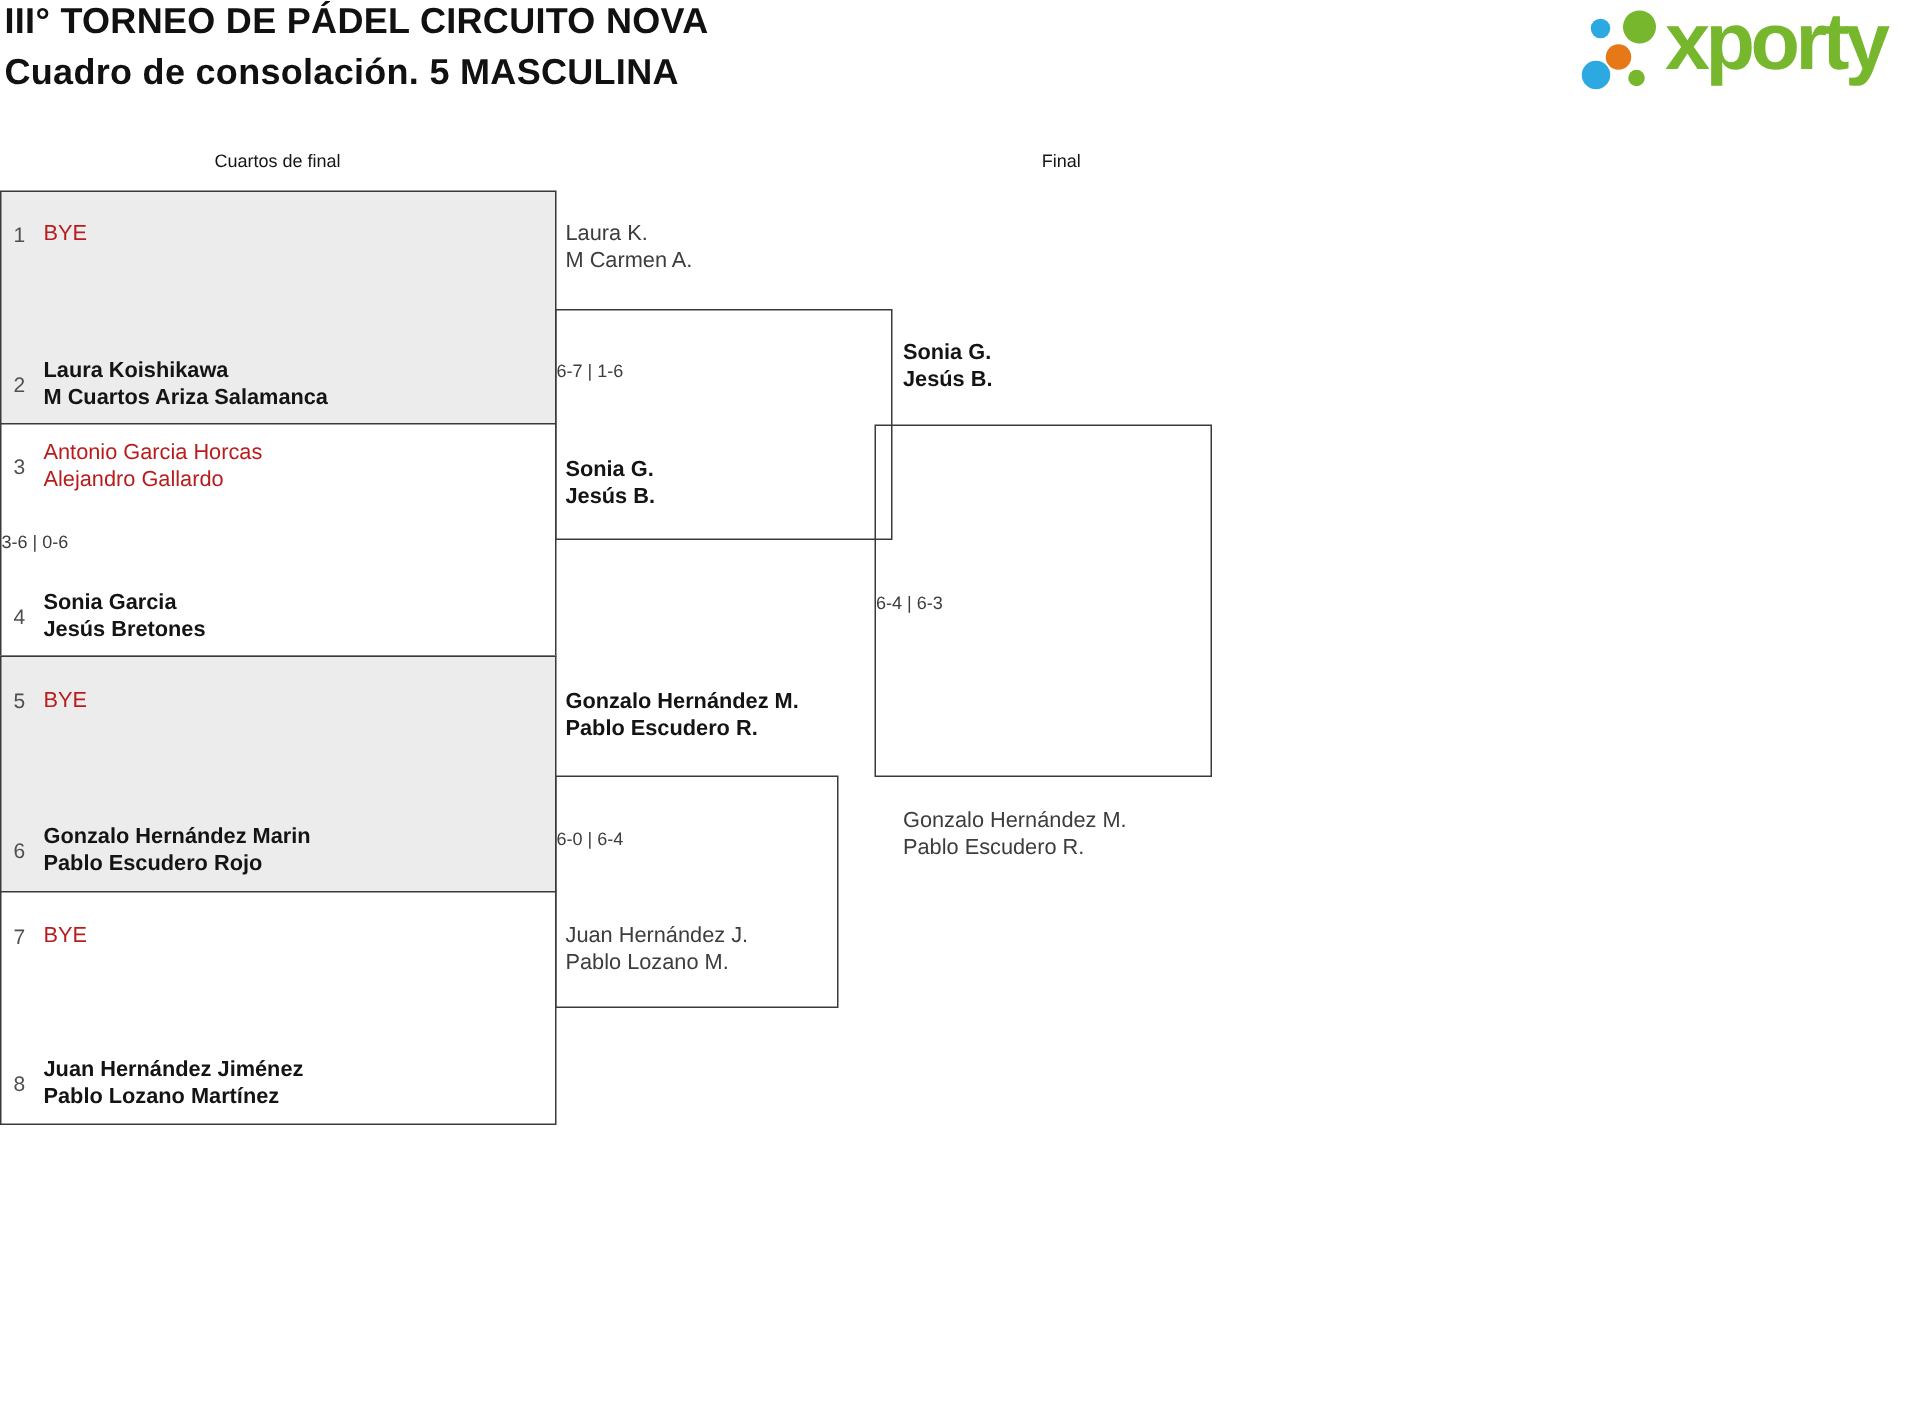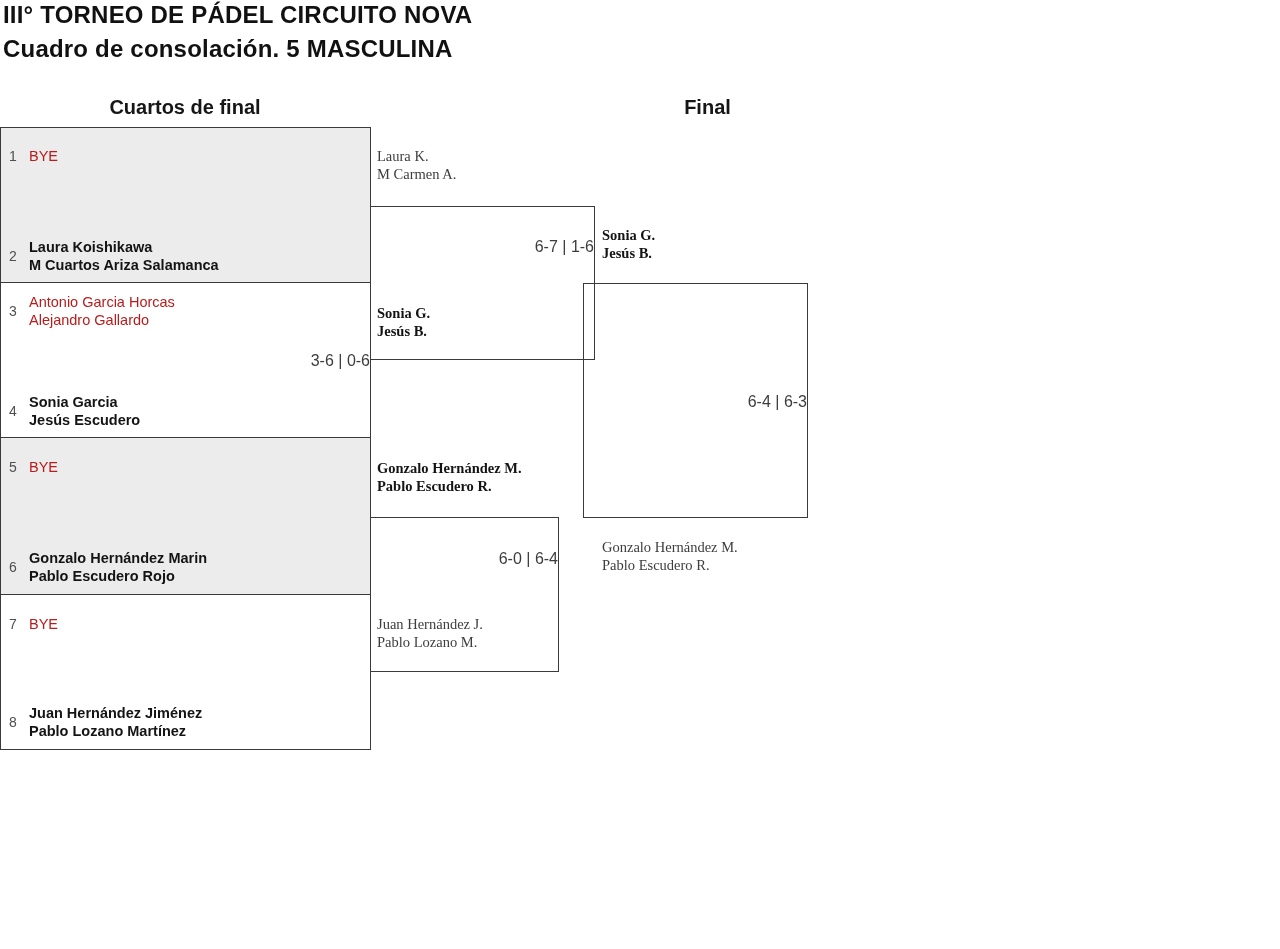--- a/index.html
+++ b/index.html
@@ -11,51 +11,61 @@
                 color:#111; line-height:34px; letter-spacing:0.2px; }
 
   
   .logo { position:absolute; left:1048px; top:2px; width:230px; height:70px; }
   .logo-dots { position:absolute; left:0; top:2px; }
   .logo-text { position:absolute; left:62px; top:-10px; font-size:54px; font-weight:800;
                letter-spacing:-3px; line-height:72px; }
 
   
   .round-header { position:absolute; top:96px; height:22px; line-height:22px;
-                  text-align:center; font-size:20px; font-weight:700; color:#161616; }
+                  text-align:center; font-size:12px; font-weight:400; color:#161616; }
 
   
   .qf-block { position:absolute; left:0; width:371px; box-sizing:border-box;
               border:1px solid #3a3a3a; background:#fff; }
   .qf-block.shaded { background:#ececec; }
 
   .qf-slot { position:absolute; left:0; right:0; display:flex; align-items:center;
              gap:7px; padding-left:8px; }
   .seed { flex:none; width:13px; font-size:14px; color:#4f4f4f; }
   .names { font-size:14.5px; line-height:18px; color:#b91c1c; }
   .winner .names, .entrant.winner { font-weight:700; color:#141414; }
 
   
   .match-box { position:absolute; box-sizing:border-box; border:1px solid #3a3a3a; }
-  .score { position:absolute; left:0; right:0; text-align:right; font-size:16px;
+  .score { position:absolute; left:0; right:0; text-align:left; font-size:12px;
            line-height:18px; color:#3d3d3d; }
 
   
-  .entrant { position:absolute; font-size:14.5px; line-height:18px; color:#3d3d3d;font-family:Liberation Serif, serif; }
+  .entrant { position:absolute; font-size:14.5px; line-height:18px; color:#3d3d3d; }
 </style>
 </head>
 <body>
 
 <div class="stage">
 
   <div class="page-title">
     <div>III° TORNEO DE PÁDEL CIRCUITO NOVA</div>
     <div>Cuadro de consolación. 5 MASCULINA</div>
   </div>
 
+  <div class="logo">
+    <svg class="logo-dots" width="70" height="64" viewBox="0 0 70 64">
+      <circle cx="19" cy="15" r="6.5" style="fill: rgb(43, 169, 224);"></circle>
+      <circle cx="45" cy="14" r="11" style="fill: rgb(118, 183, 46);"></circle>
+      <circle cx="31" cy="34" r="8.5" style="fill: rgb(230, 120, 23);"></circle>
+      <circle cx="16" cy="46" r="9.5" style="fill: rgb(43, 169, 224);"></circle>
+      <circle cx="43" cy="48" r="5.5" style="fill: rgb(118, 183, 46);"></circle>
+    </svg>
+    <div class="logo-text" style="color: rgb(118, 183, 46);">xporty</div>
+  </div>
 
   <div class="round-header" style="left:0;width:370px">Cuartos de final</div>
   <div class="round-header" style="left:595px;width:225px">Final</div>
 
   <div class="qf-block shaded" style="top:127px;height:156px">
     <div class="qf-slot" style="top:19px">
       <span class="seed">1</span>
       <div class="names">
         <div>BYE</div>
       </div>
@@ -75,21 +85,21 @@
       <div class="names">
         <div>Antonio Garcia Horcas</div>
         <div>Alejandro Gallardo</div>
       </div>
     </div>
     <div class="score" style="top:69px">3-6 | 0-6</div>
     <div class="qf-slot winner" style="bottom:8px">
       <span class="seed">4</span>
       <div class="names">
         <div>Sonia Garcia</div>
-        <div>Jesús Escudero</div>
+        <div>Jesús Bretones</div>
       </div>
     </div>
   </div>
 
   <div class="qf-block shaded" style="top:437px;height:158px">
     <div class="qf-slot" style="top:20px">
       <span class="seed">5</span>
       <div class="names">
         <div>BYE</div>
       </div>

